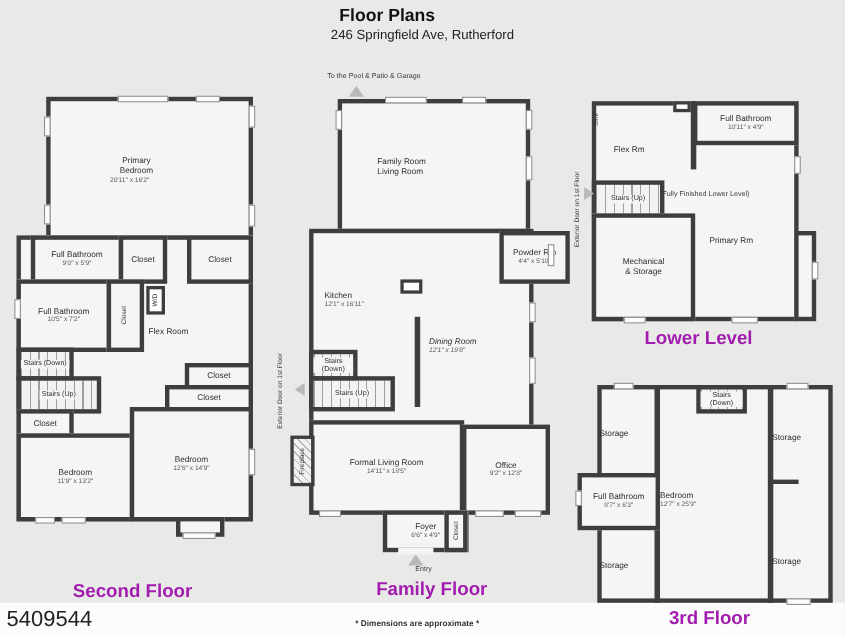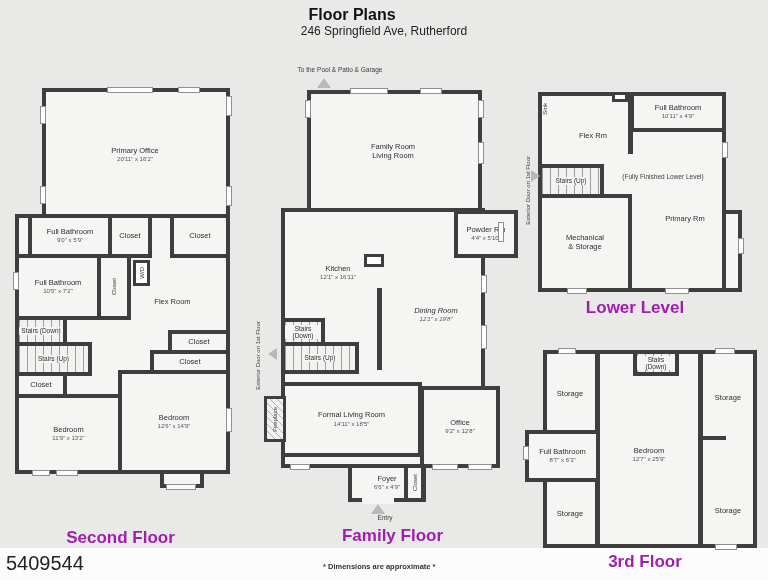--- a/index.html
+++ b/index.html
@@ -7,21 +7,21 @@
   .abs{position:absolute;box-sizing:border-box;}
   .hdr-title{left:0;top:6px;width:684px;text-align:center;font-size:16px;font-weight:bold;color:#111;padding-left:20px;}
   .hdr-sub{left:0;top:24px;width:768px;text-align:center;font-size:12px;color:#222;}
   .slab{background:#f5f5f4;border:4px solid #3e3e3e;}
   .room{background:#f5f5f4;border:4px solid #3e3e3e;display:flex;flex-direction:column;align-items:center;justify-content:center;text-align:center;}
   .nolbl{padding:0;}
   .wall{background:#3e3e3e;}
   .mini{background:#ffffff;border:3px solid #3e3e3e;display:flex;align-items:center;justify-content:center;}
   .win{background:#fdfdfd;border:1px solid #8f8f8f;}
   .gap{background:#f5f5f4;}
-  .lbl{display:flex;flex-direction:column;align-items:center;justify-content:center;text-align:center;}
+  .lbl{display:flex;flex-direction:column;align-items:flex-start;justify-content:center;text-align:center;}
   .nm{font-size:7.5px;line-height:1.15;color:#2e2e2e;}
   .dm{font-size:6px;line-height:1.2;color:#555;margin-top:1px;}
   .narrow{max-width:48px;}
   .vert{writing-mode:vertical-rl;transform:rotate(180deg);white-space:nowrap;font-size:6px;color:#3a3a3a;}
   .stairs{background:repeating-linear-gradient(90deg,#9e9e9e 0 1px,#f2f2f1 1px 8px);border:4px solid #3e3e3e;display:flex;align-items:center;justify-content:center;text-align:center;}
   .stairs .nm{background:#f5f5f4;padding:0 2px;font-size:6.5px;}
   .fp{background:repeating-linear-gradient(45deg,#b5b5b5 0 1px,#f1f1f0 1px 5px);border:3px solid #3e3e3e;display:flex;align-items:center;justify-content:center;}
   .ftitle{font-size:17px;font-weight:bold;color:#a21caf;text-align:center;z-index:5;}
   .ann{font-size:6.5px;color:#3a3a3a;text-align:center;}
   .tri-up{width:0;height:0;border-left:7px solid transparent;border-right:7px solid transparent;border-bottom:10px solid #b9b9b9;}
@@ -84,21 +84,21 @@
   <span class="nm">Bedroom</span>
   <span class="dm">11'9" x 13'2"</span>
 </div>
 <div class="abs room" style="left:118px;top:370px;width:112px;height:104px;">
   <span class="nm">Bedroom</span>
   <span class="dm">12'6" x 14'9"</span>
 </div>
 <div class="abs room nolbl" style="left:160px;top:470px;width:44px;height:18px;"></div>
 
 <div class="abs lbl" style="left:100px;top:138px;width:70px;height:34px;">
-  <span class="nm narrow">Primary Office</span>
+  <span class="nm narrow">Primary Bedroom</span>
   <span class="dm">20'11" x 16'2"</span>
 </div>
 
 <div class="abs win" style="left:107px;top:87px;width:46px;height:6px;"></div>
 <div class="abs win" style="left:178px;top:87px;width:22px;height:6px;"></div>
 <div class="abs win" style="left:40px;top:106px;width:6px;height:18px;"></div>
 <div class="abs win" style="left:40px;top:186px;width:6px;height:18px;"></div>
 <div class="abs win" style="left:226px;top:96px;width:6px;height:20px;"></div>
 <div class="abs win" style="left:226px;top:186px;width:6px;height:20px;"></div>
 <div class="abs win" style="left:13px;top:272px;width:6px;height:18px;"></div>
@@ -142,21 +142,21 @@
 </div>
 <div class="abs stairs" style="left:281px;top:342px;width:78px;height:32px;">
   <span class="nm">Stairs (Up)</span>
 </div>
 
 <div class="abs lbl" style="left:252px;top:295px;width:12px;height:120px;">
   <span class="vert">Exterior Door on 1st Floor</span>
 </div>
 <div class="abs tri-left" style="left:268px;top:348px;"></div>
 
-<div class="abs room" style="left:281px;top:382px;width:141px;height:75px;">
+<div class="abs room" style="left:281px;top:382px;width:141px;height:86px;">
   <span class="nm">Formal Living Room</span>
   <span class="dm">14'11" x 18'5"</span>
 </div>
 <div class="abs fp" style="left:264px;top:396px;width:22px;height:46px;">
   <span class="vert">Fireplace</span>
 </div>
 <div class="abs room" style="left:420px;top:386px;width:80px;height:82px;">
   <span class="nm">Office</span>
   <span class="dm">9'2" x 12'8"</span>
 </div>

